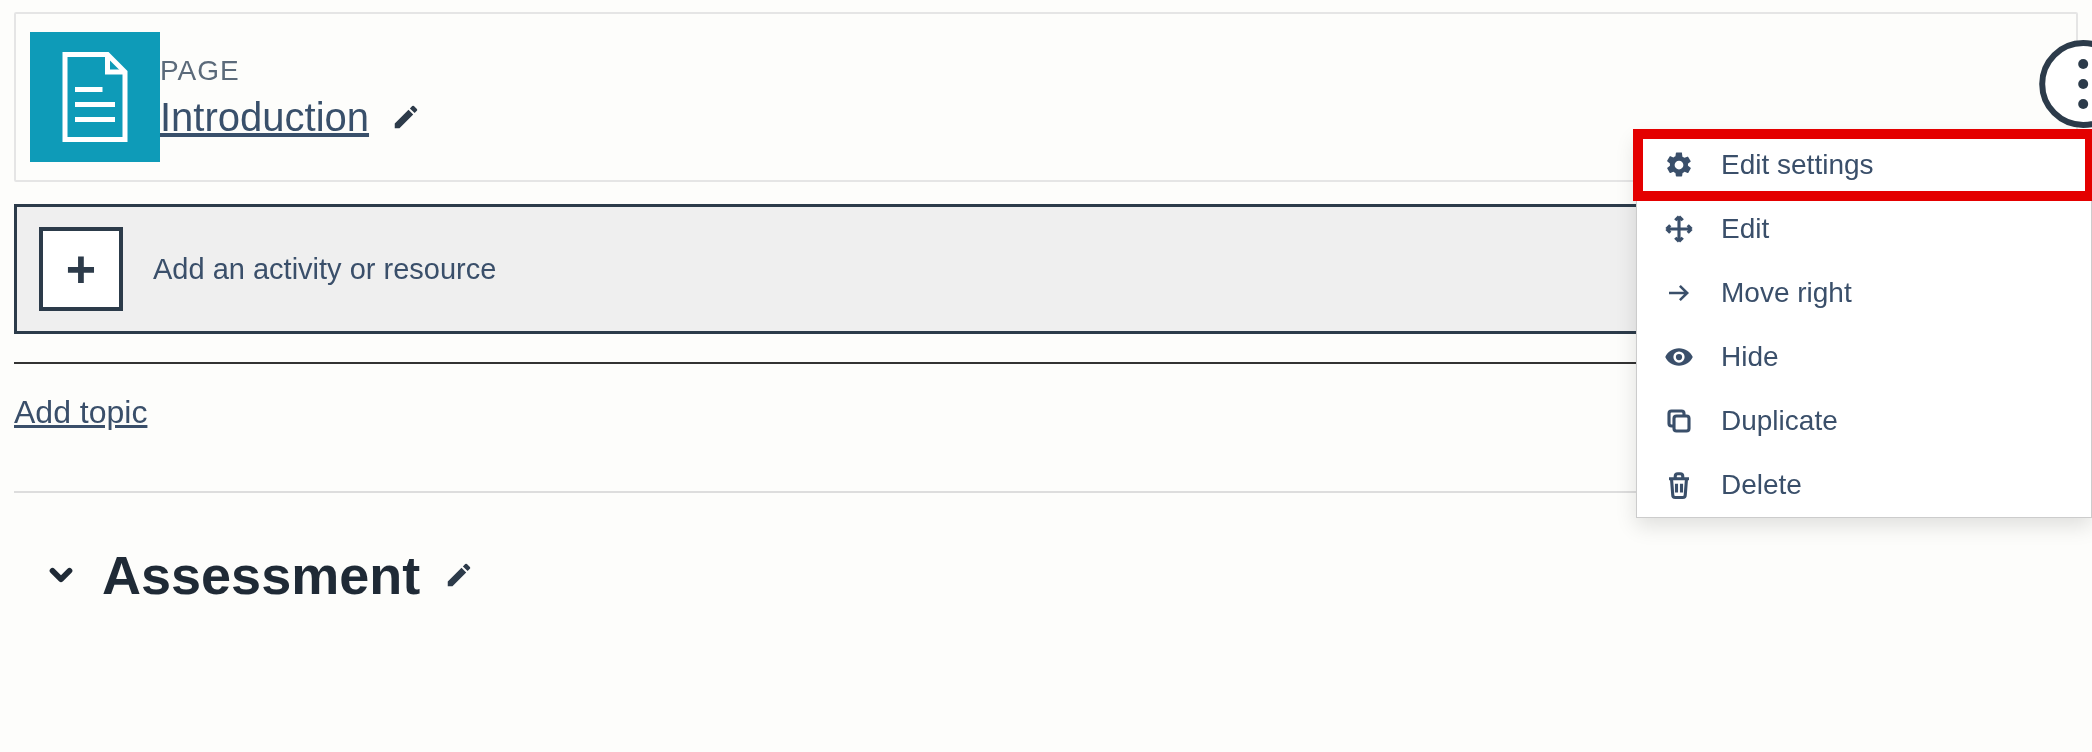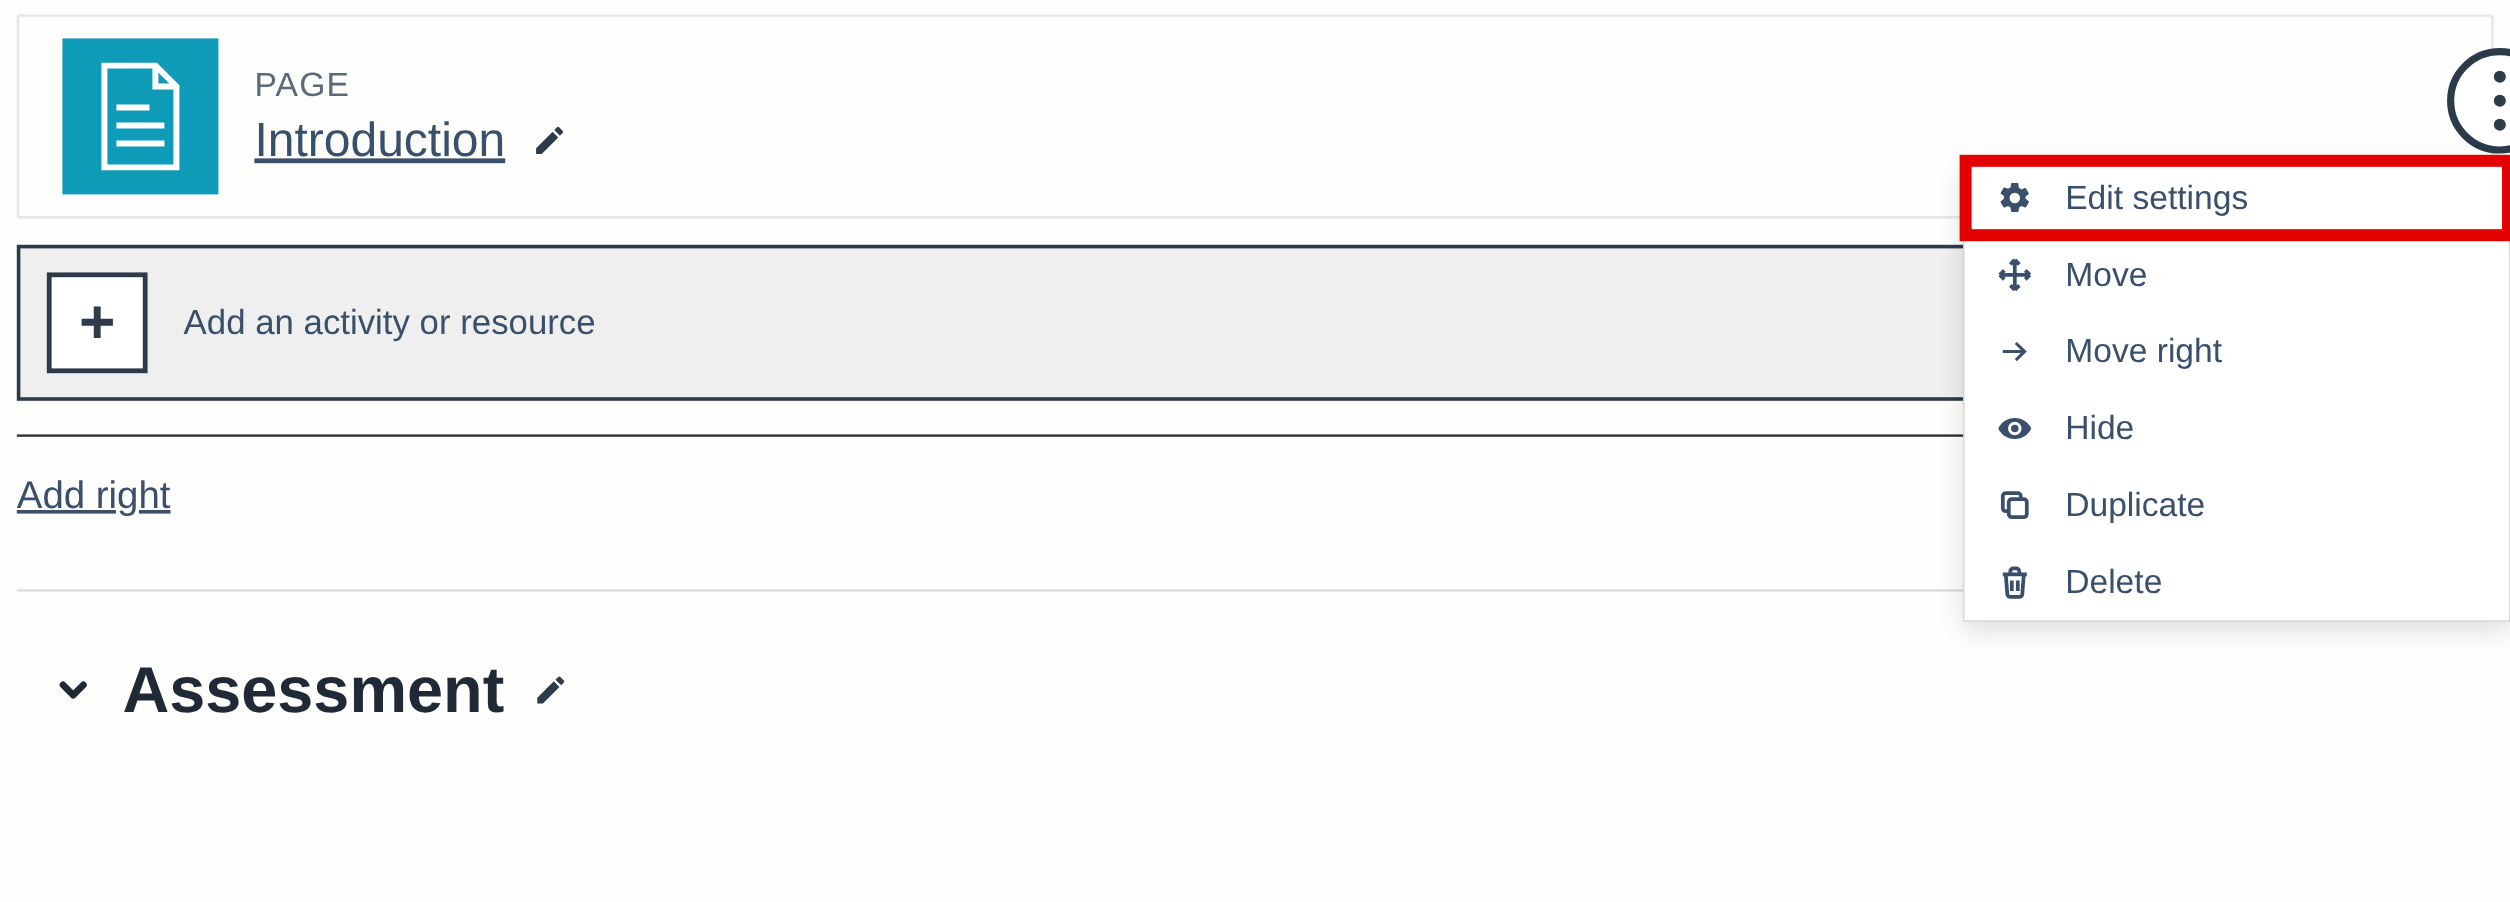--- a/index.html
+++ b/index.html
@@ -18,22 +18,21 @@
     inset: 0;
     padding: 12px 14px 0 14px;
   }
 
   
   .activity-card {
     border: 2px solid #e5e5e5;
     border-radius: 2px;
     display: flex;
     align-items: center;
-    gap: 30px;
-    padding: 18px 36px;
+    padding: 18px 14px;
     background: #fdfdfb;
     position: relative;
   }
   .activity-icon-box {
     width: 130px;
     height: 130px;
     background: #0e9bb8;
     display: flex;
     align-items: center;
     justify-content: center;
@@ -169,21 +168,21 @@
       </span>
   </button>
 
   <div class="add-bar">
     <div class="add-icon-box">+</div>
     <div class="add-text">Add an activity or resource</div>
   </div>
 
   <hr class="hr">
 
-  <a href="#" class="add-topic">Add right</a>
+  <a href="#" class="add-topic">Add topic</a>
 
   <hr class="hr2">
 
   <div class="section-row">
     <span>
       <svg width="34" height="34" viewBox="0 0 24 24">
           <path d="M6 9l6 6 6-6" fill="none" stroke="#1f2a36" stroke-width="4" stroke-linecap="round" stroke-linejoin="round"></path>
         </svg>
     </span>
     <span class="section-title">Assessment</span>
@@ -203,21 +202,21 @@
           </svg>
         </span>
         <span>Edit settings</span>
       </div>
       <div class="menu-item">
         <span class="mi-icon">
           <svg width="30" height="30" viewBox="0 0 24 24" fill="none" stroke="#3a4f6a" stroke-width="2.5">
             <path d="M12 2v20M2 12h20M12 2l-3 3M12 2l3 3M12 22l-3-3M12 22l3-3M2 12l3-3M2 12l3 3M22 12l-3-3M22 12l-3 3"></path>
           </svg>
         </span>
-        <span>Move</span>
+        <span>Edit</span>
       </div>
       <div class="menu-item">
         <span class="mi-icon">
           <svg width="30" height="30" viewBox="0 0 24 24" fill="#3a4f6a">
             <path d="M4 11h12l-4-4 1.4-1.4L20 12l-6.6 6.4L12 17l4-4H4z"></path>
           </svg>
         </span>
         <span>Move right</span>
       </div>
       <div class="menu-item">

